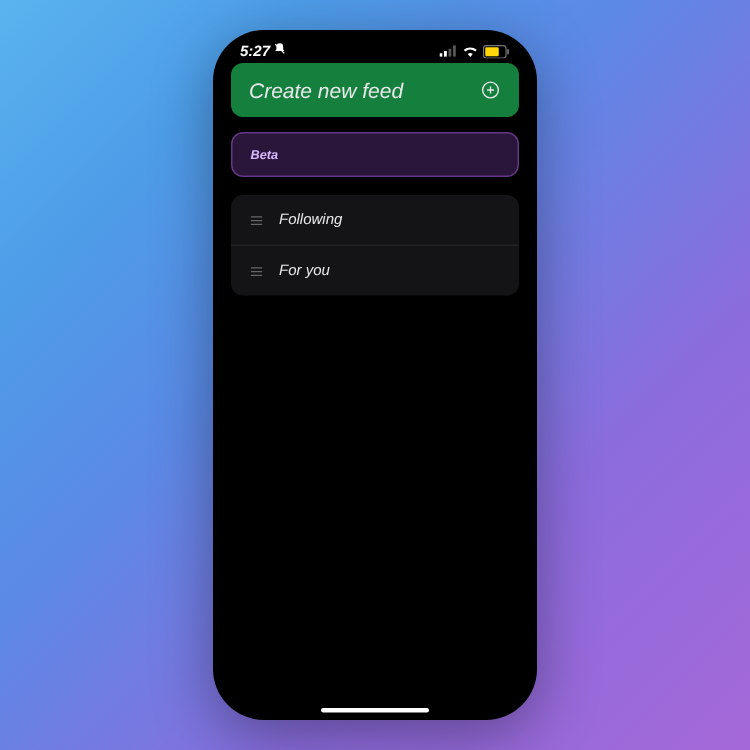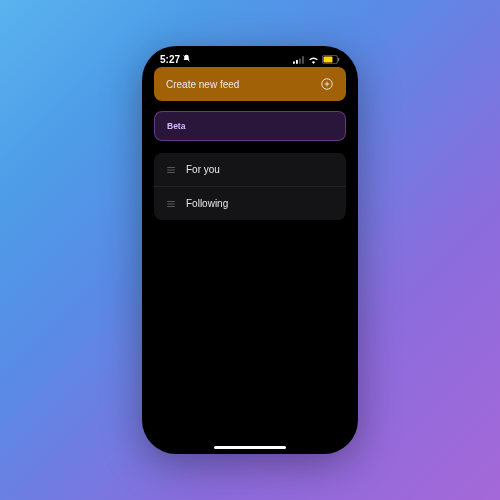--- a/index.html
+++ b/index.html
@@ -6,27 +6,28 @@
   html, body { width: 500px; height: 500px; }
   body {
     font-family: -apple-system, BlinkMacSystemFont, "Segoe UI", sans-serif;
     background: linear-gradient(135deg, #5ab3ee 0%, #4d9de8 20%, #5a8ae6 40%, #8b6cdd 70%, #a568d8 100%);
     display: flex;
     align-items: center;
     justify-content: center;
   }
   .phone {
     width: 216px;
-    height: 408px;
+    height: 460px;
     background: #000;
     border-radius: 34px;
     position: relative;
     overflow: hidden;
     box-shadow: 0 10px 40px rgba(0,0,0,0.35);
     color: #fff;
+    font-style: italic;
   }
   .statusbar {
     display: flex;
     justify-content: space-between;
     align-items: center;
     padding: 8px 18px 2px 18px;
     font-size: 10px;
     font-weight: 600;
   }
   .status-left { display: flex; align-items: center; gap: 2px; }
@@ -37,27 +38,27 @@
     justify-content: space-between;
     align-items: center;
     padding: 10px 14px 12px 14px;
     font-size: 11px;
   }
   .nav-left, .nav-right { color: #d0d0d4; font-weight: 400; min-width: 40px; }
   .nav-right { text-align: right; }
   .nav-title { color: #fff; font-weight: 600; font-size: 11.5px; }
   .content { padding: 0 12px; }
   .card {
-    background: #a16207;
+    background: #15803d;
     border-radius: 8px;
     padding: 10px 12px;
     display: flex;
     align-items: center;
     justify-content: space-between;
-    font-size: 10px;
+    font-size: 14px;
     font-weight: 500;
     color: #e8e8ea;
     margin-bottom: 10px;
   }
   .plus-icon { width: 14px; height: 14px; }
   .banner {
     border-radius: 8px;
     padding: 9px 12px;
     margin-bottom: 12px;
     font-size: 8.5px;
@@ -153,28 +154,28 @@
       <span class="badge">Beta</span>
     </div>
 
     <div class="list">
       <div class="list-item">
         <span class="drag-icon">
           <svg width="10" height="10" viewBox="0 0 24 24" stroke="#aaa" stroke-width="2">
               <path d="M3 6h18M3 12h18M3 18h18"></path>
             </svg>
         </span>
-        <span>For you</span>
+        <span>Following</span>
       </div>
       <div class="list-item">
         <span class="drag-icon">
           <svg width="10" height="10" viewBox="0 0 24 24" stroke="#aaa" stroke-width="2">
               <path d="M3 6h18M3 12h18M3 18h18"></path>
             </svg>
         </span>
-        <span>Following</span>
+        <span>For you</span>
       </div>
     </div>
 
   </div>
 
   <div class="home-indicator"></div>
 </div>
 
 </body></html>

